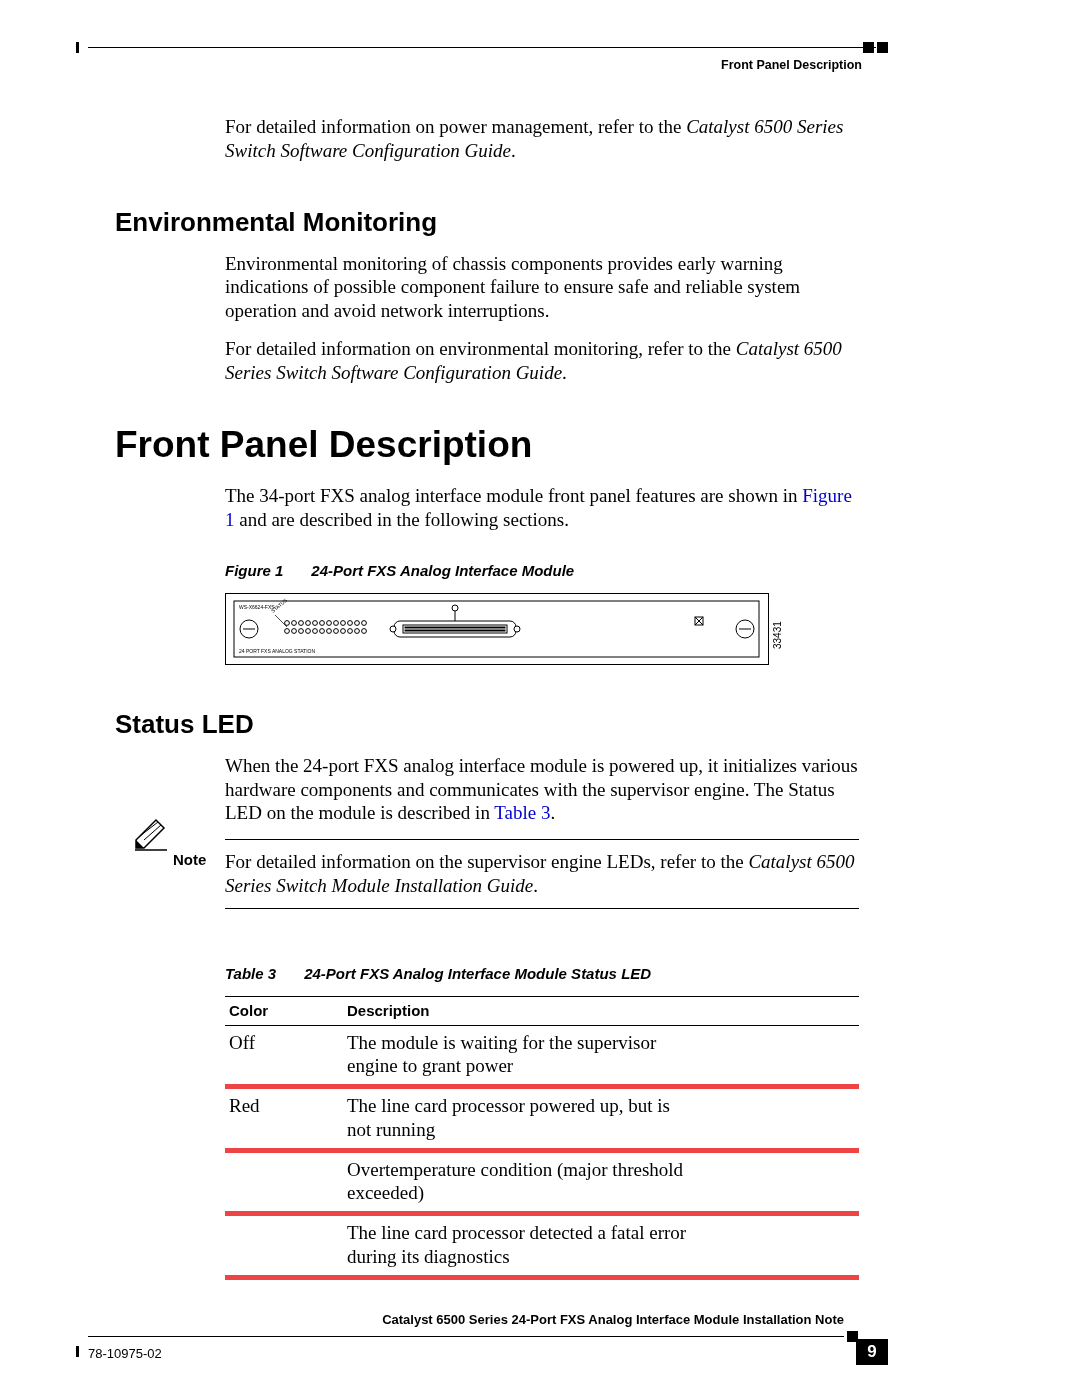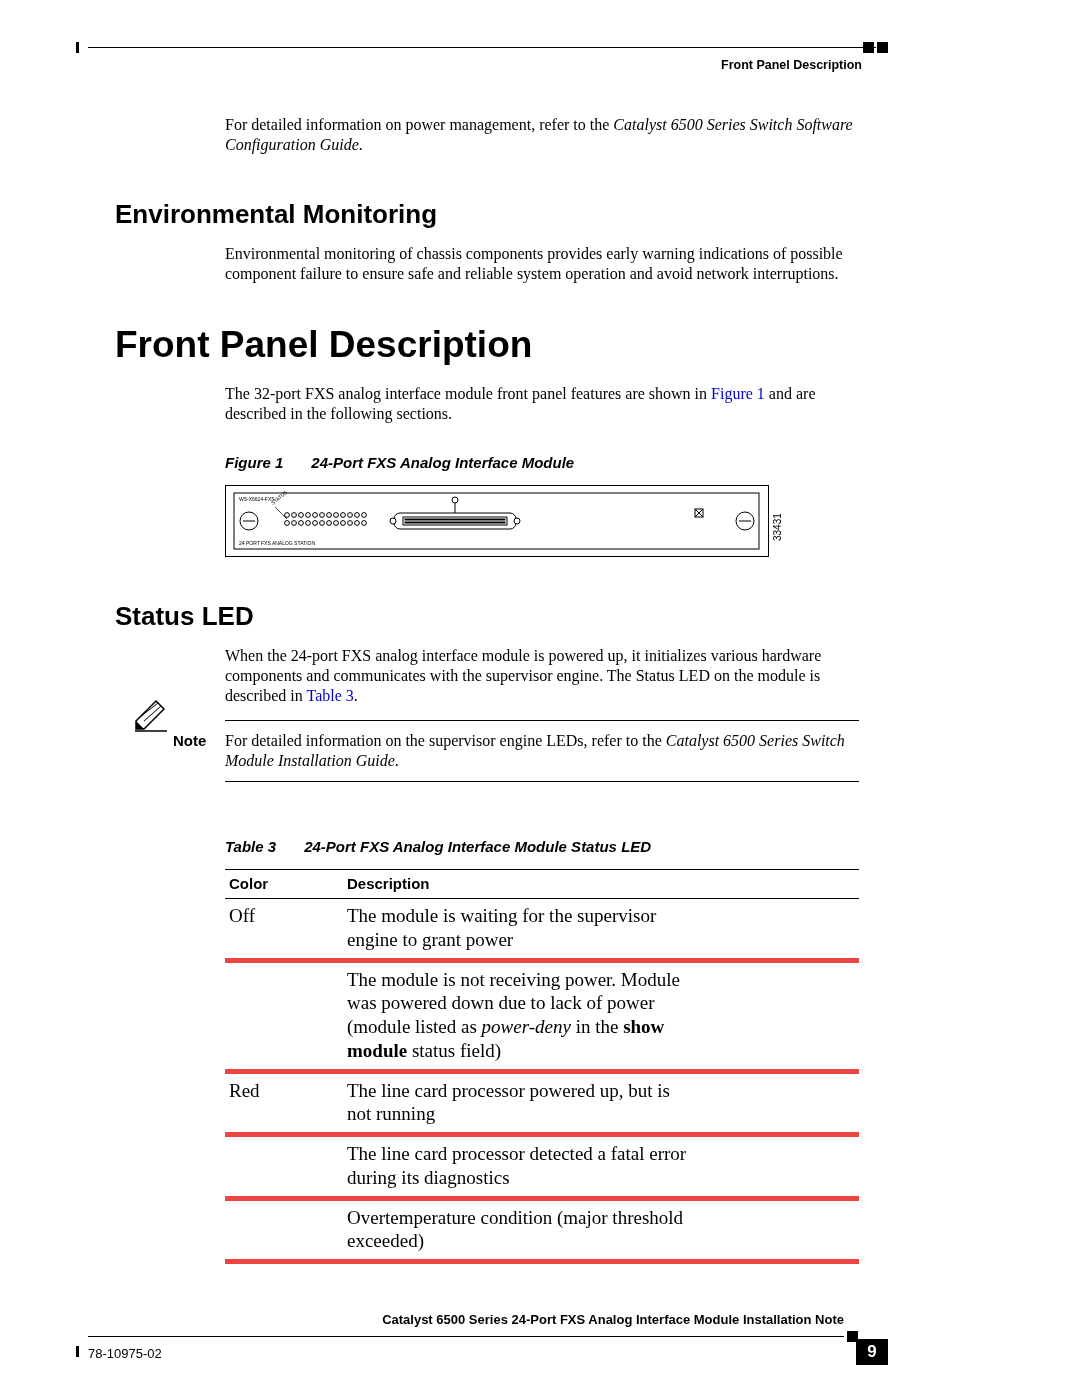--- a/index.html
+++ b/index.html
@@ -61,21 +61,21 @@
   .content {
     position: absolute;
     top: 115px;
     left: 115px;
     right: 85px;
   }
   .body-col {
     margin-left: 110px; 
   }
   p.body {
-    font-size: 16px;
+    font-size: 19px;
     line-height: 1.25;
     margin: 0 0 14px 0;
   }
   .ital { font-style: italic; }
   h2.sec {
     font-family: Arial, Helvetica, sans-serif;
     font-weight: bold;
     font-size: 26px;
     margin: 44px 0 14px 0;
   }
@@ -227,27 +227,30 @@
     <div class="body-col">
       <p class="body">
         <span>For detailed information on power management, refer to the </span><span class="ital">Catalyst 6500 Series Switch Software Configuration Guide</span><span>.</span>
       </p>
     </div>
 
     <h2 class="sec">Environmental Monitoring</h2>
 
     <div class="body-col">
       <p class="body">Environmental monitoring of chassis components provides early warning indications of possible component failure to ensure safe and reliable system operation and avoid network interruptions.</p>
+      <p class="body">
+        <span>For detailed information on environmental monitoring, refer to the </span><span class="ital">Catalyst 6500 Series Switch Software Configuration Guide</span><span>.</span>
+      </p>
     </div>
 
     <h1 class="chapter">Front Panel Description</h1>
 
     <div class="body-col">
       <p class="body">
-        <span>The 32-port FXS analog interface module front panel features are shown in </span><span class="link">Figure 1</span><span> and are described in the following sections.</span>
+        <span>The 34-port FXS analog interface module front panel features are shown in </span><span class="link">Figure 1</span><span> and are described in the following sections.</span>
       </p>
 
       <div class="caption">
         <span class="lead">Figure 1</span><span>24-Port FXS Analog Interface Module</span>
       </div>
 
       <div class="figwrap">
         <svg class="moduleart" width="565" height="72" viewBox="0 0 565 72">
 
           <rect x="0.5" y="0.5" width="543" height="71" fill="#fff" stroke="#000" stroke-width="1"></rect>
@@ -361,41 +364,34 @@
             <th></th>
           </tr>
         </thead>
         <tbody>
           <tr>
             <td>Off</td>
             <td>The module is waiting for the supervisor engine to grant power</td>
             <td class="empty3"></td>
           </tr>
           <tr>
-            <td></td>
-            <td>
-              <span>The module is not receiving power. Module was powered down due to lack of power (module listed as </span><span class="ital">power-deny</span><span> in the </span><span class="bold">show module</span><span> status field)</span>
-            </td>
+            <td>Red</td>
+            <td>The line card processor powered up, but is not running</td>
             <td class="empty3"></td>
           </tr>
           <tr>
-            <td>Red</td>
-            <td>The line card processor powered up, but is not running</td>
+            <td></td>
+            <td>Overtemperature condition (major threshold exceeded)</td>
             <td class="empty3"></td>
           </tr>
           <tr>
             <td></td>
             <td>The line card processor detected a fatal error during its diagnostics</td>
             <td class="empty3"></td>
           </tr>
-          <tr>
-            <td></td>
-            <td>Overtemperature condition (major threshold exceeded)</td>
-            <td class="empty3"></td>
-          </tr>
         </tbody>
       </table>
 
     </div>
   </div>
 
   <div class="footer-title">Catalyst 6500 Series 24-Port FXS Analog Interface Module Installation Note</div>
   <div class="footer-rule"></div>
   <div class="footer-right-box"></div>
   <div class="footer-left-tick"></div>

